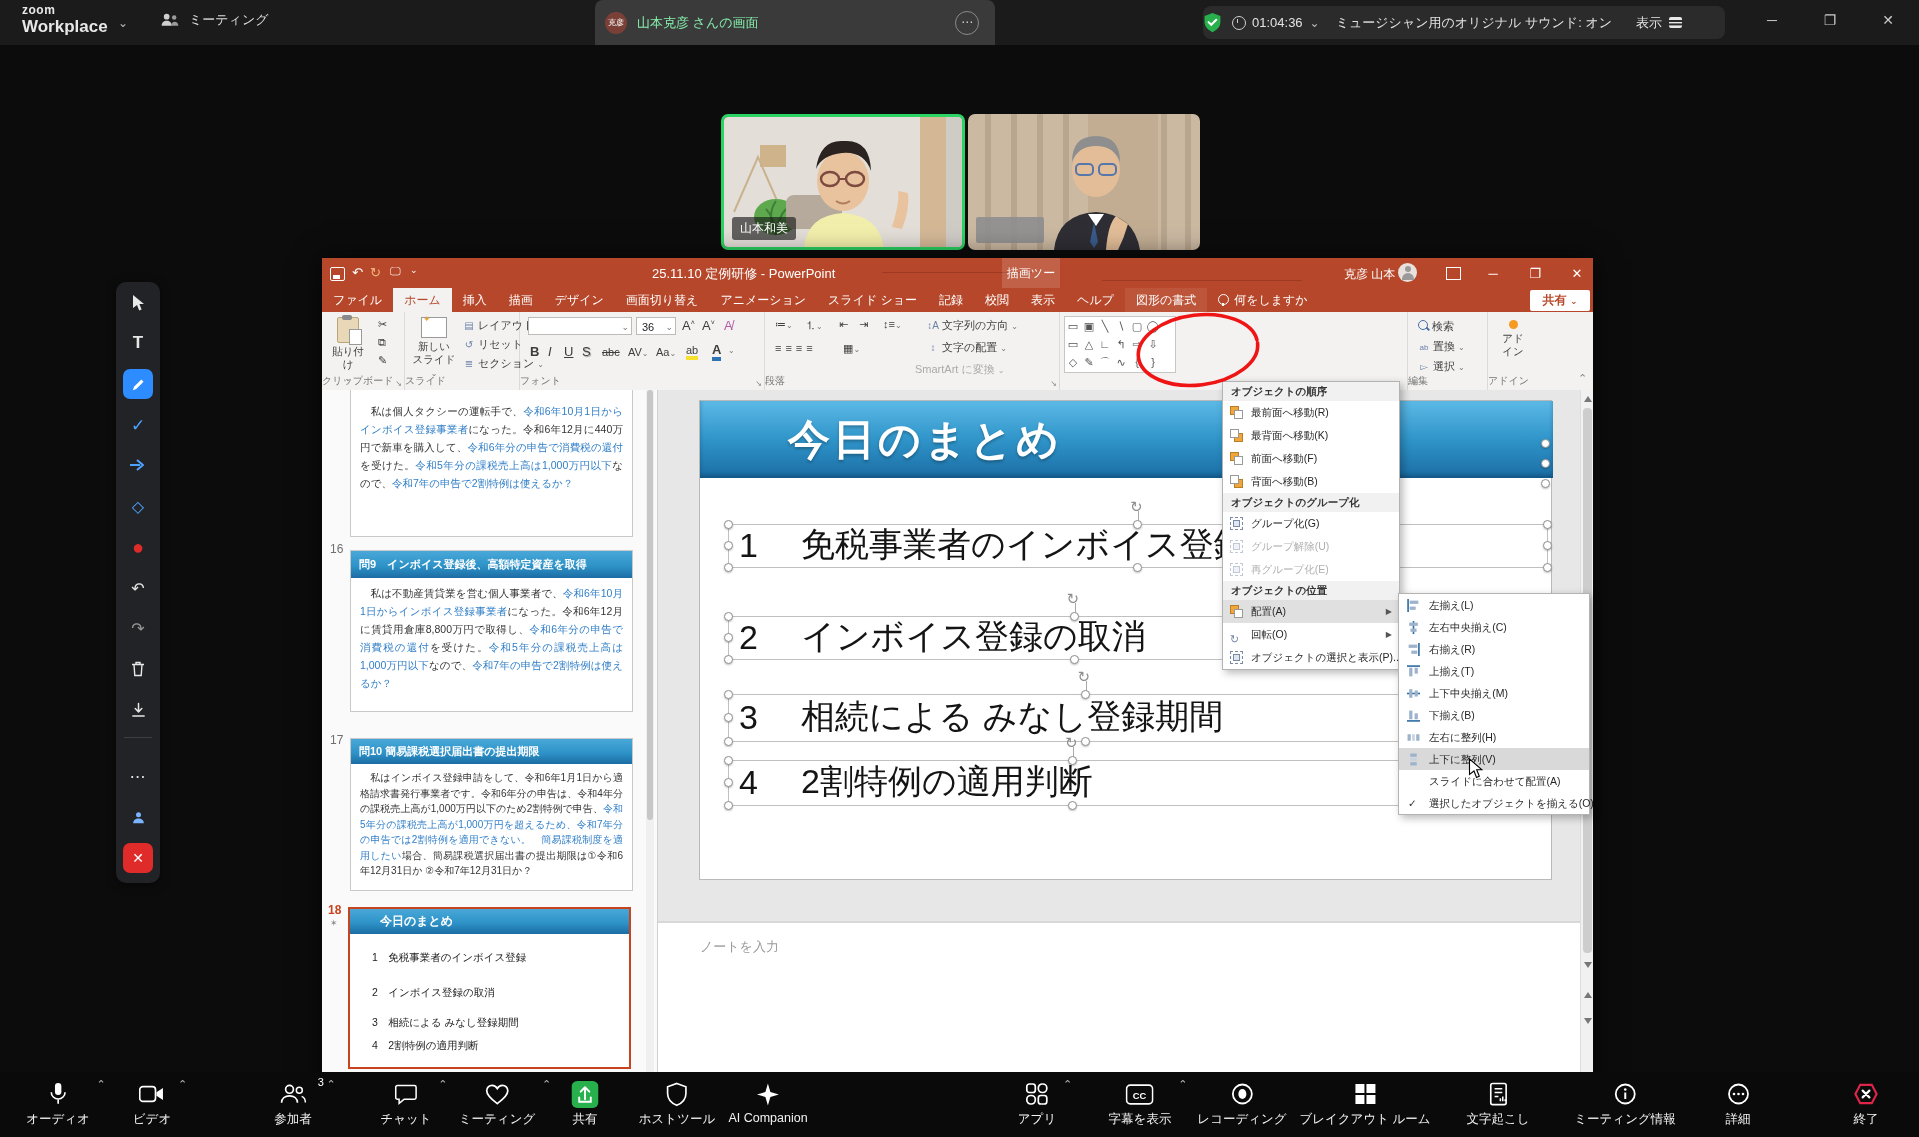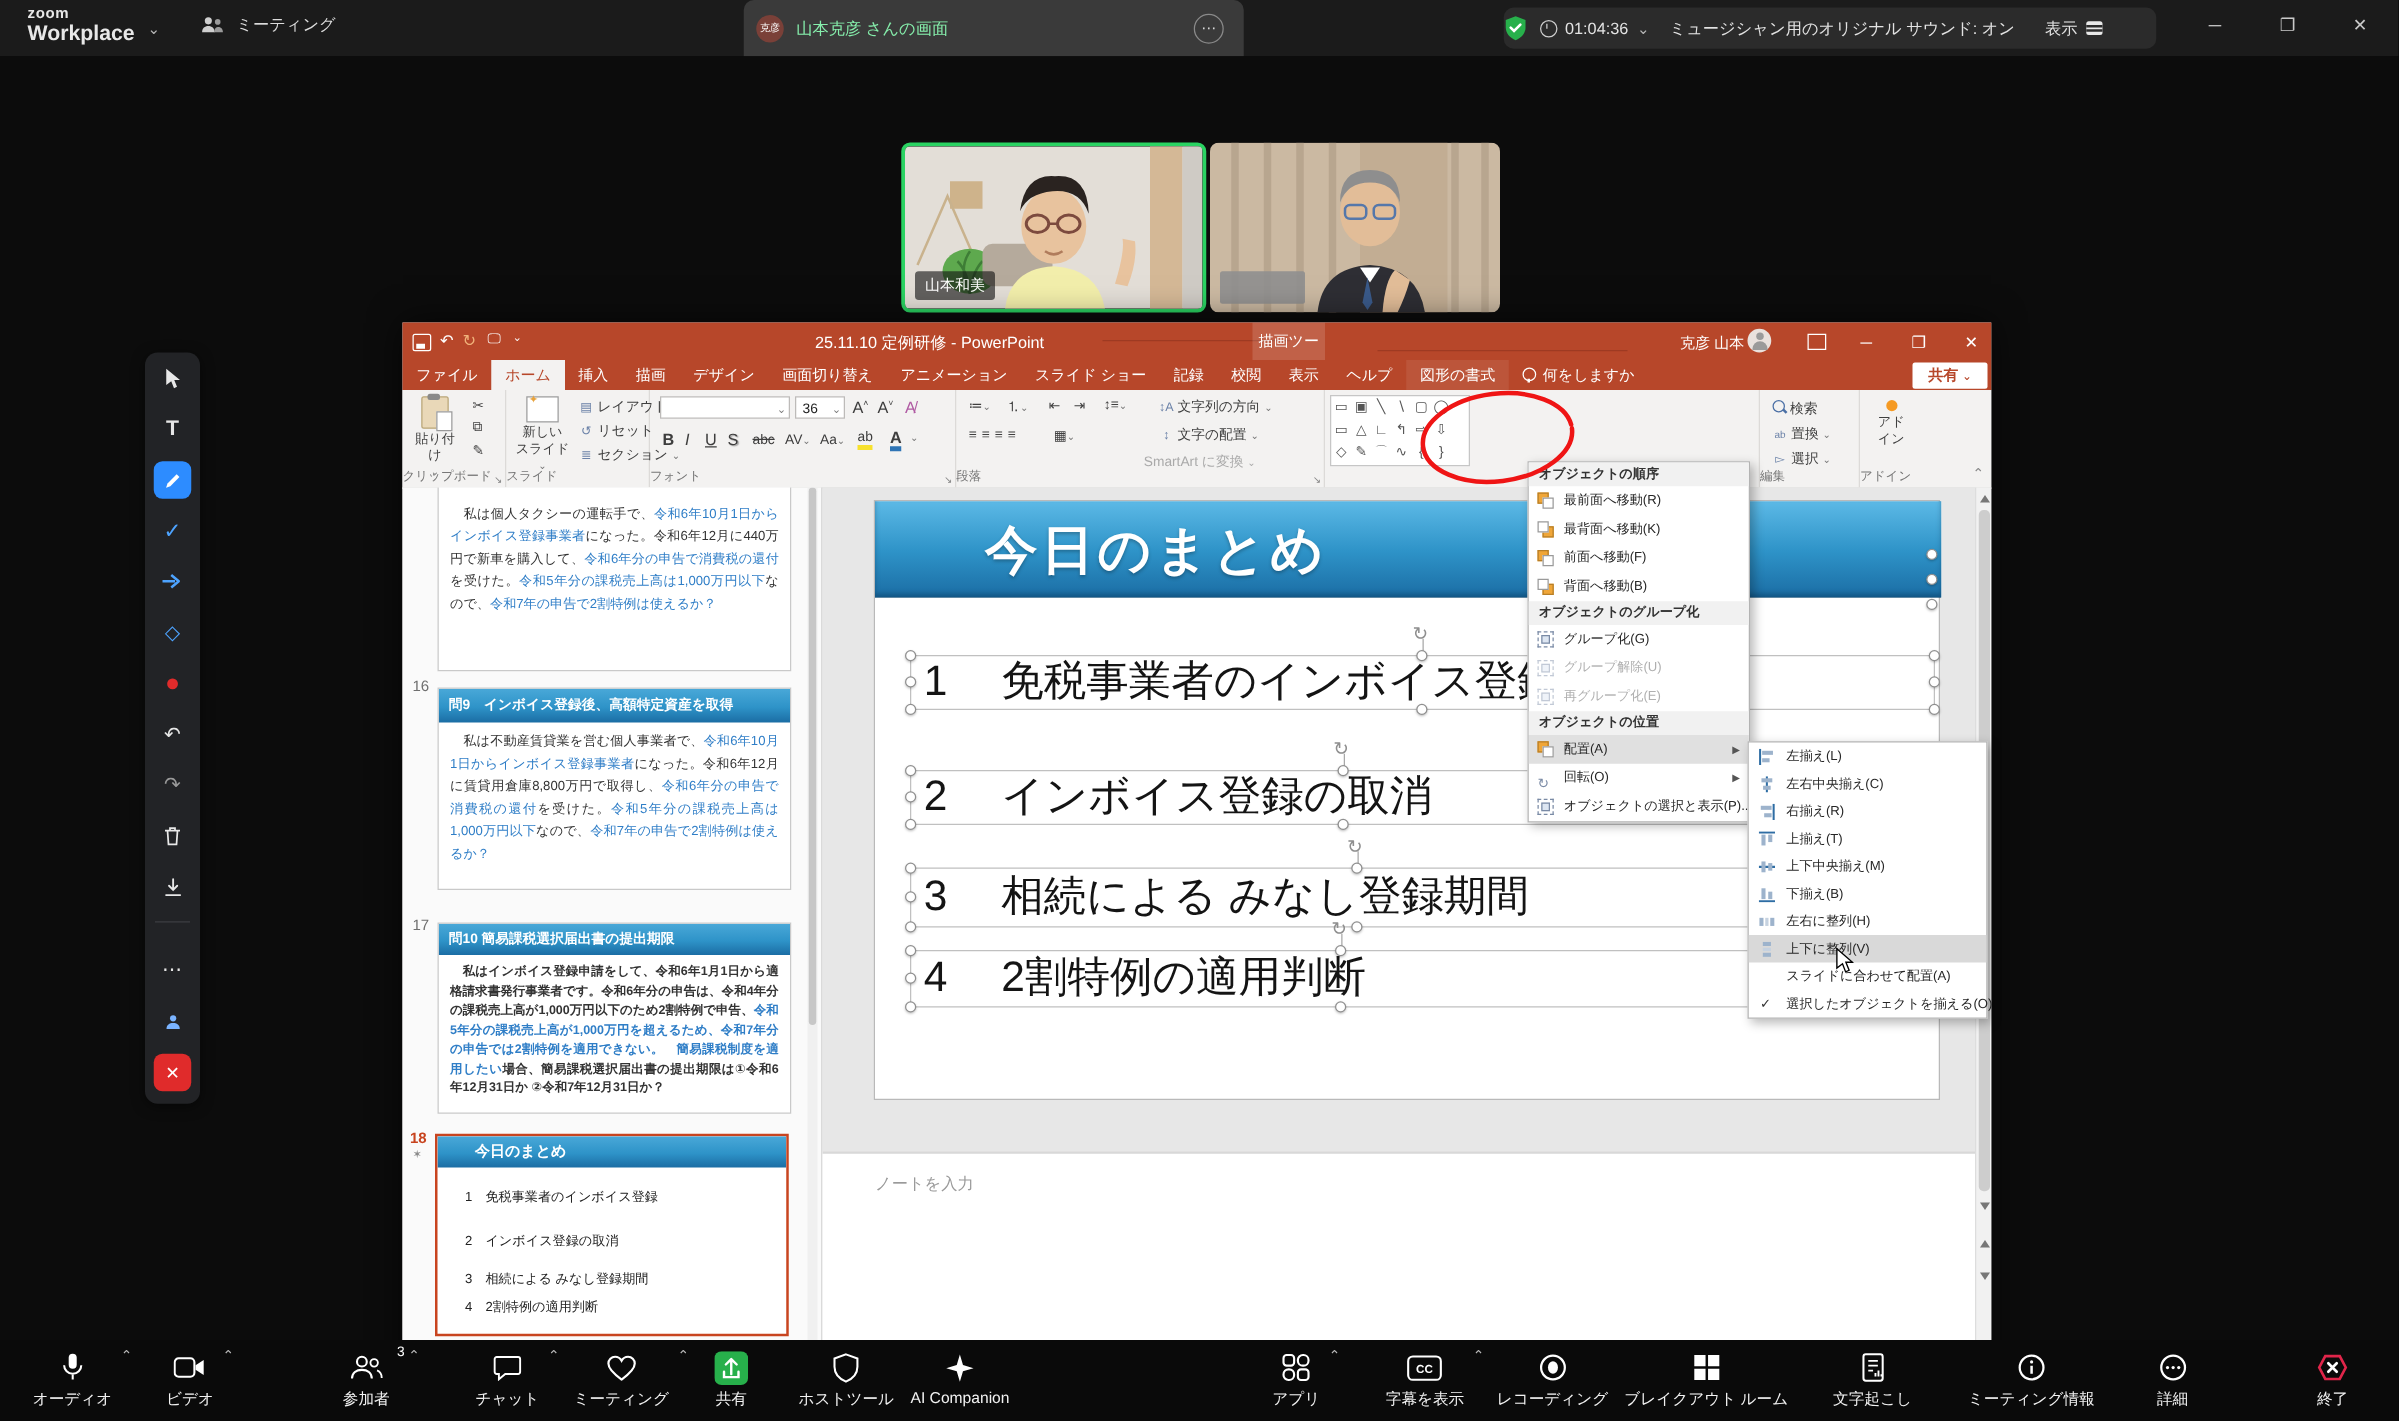--- a/index.html
+++ b/index.html
@@ -88,21 +88,21 @@
   
   #pbody{position:absolute;left:0;top:132px;width:1271px;height:702px;}
   #thumbs{position:absolute;left:0;top:0;width:336px;height:702px;background:#fafafa;overflow:hidden;border-right:1px solid #d0d0d0;box-sizing:border-box;}
   .tnum{position:absolute;font-size:12px;color:#6f6f6f;}
   .tnum.sel{color:#c8441f;font-weight:bold;}
   .star{position:absolute;font-size:9px;color:#8a8a8a;}
   .thumb{position:absolute;left:28px;width:283px;background:#fff;border:1px solid #c9c9c9;box-sizing:border-box;overflow:hidden;}
   .thumb.sel{border:2px solid #c8441f;}
   .thead{height:27px;background:linear-gradient(180deg,#49a8d8 0%,#2e93c8 55%,#1b6da4 100%);color:#fff;font-size:11px;font-weight:bold;line-height:27px;padding-left:8px;white-space:nowrap;overflow:hidden;}
   .tbody{padding:6px 9px 0 9px;font-size:10.5px;line-height:18px;color:#333;text-align:justify;}
-  .tbody.small{font-size:10px;line-height:15.5px;font-weight:bold;}
+  .tbody.small{font-size:10px;line-height:15.5px;}
   .seg-k{color:#333;}
   .seg-b{color:#2f7ec7;}
   .titem{position:absolute;left:22px;font-size:10.5px;color:#222;white-space:nowrap;}
   .tscroll{position:absolute;left:324px;top:0;width:8px;height:702px;background:#f0f0f0;}
   .tscroll .tsb{position:absolute;left:1px;top:0;width:6px;height:430px;background:#c7c7c7;border-radius:3px;}
   
   #slidepane{position:absolute;left:336px;top:0;width:922px;height:531px;background:#e7e7e7;}
   #slide{position:absolute;left:41px;top:10px;width:853px;height:480px;background:#fff;border:1px solid #b9b9b9;box-sizing:border-box;}
   #banner{position:absolute;left:0;top:0;width:853px;height:77px;background:linear-gradient(180deg,#5cb9e6 0%,#2e93c8 52%,#1b6da4 100%);box-shadow:inset 0 -3px 4px rgba(0,40,70,.35);}
   #banner .bt{position:absolute;left:88px;top:11px;font-size:42px;font-weight:bold;color:#fff;letter-spacing:3px;text-shadow:0 2px 3px rgba(0,0,0,.28);white-space:nowrap;}
@@ -500,21 +500,21 @@
         </span>
         <span class="stitem" style="left:1100px;">−</span>
         <div class="ztrack" style="left:1114px;">
             <div class="zthumb"></div>
           </div>
         <span class="stitem" style="left:1208px;">+</span>
         <span class="stitem" style="left:1224px;">75%</span>
         <span class="stitem" style="left:1256px;">⛶</span>
       </div>
 
-      <div class="menu" style="left:900px;top:111px;width:176px;">
+      <div class="menu" style="left:900px;top:123px;width:176px;">
         <div class="mh">オブジェクトの順序</div>
         <div class="mi"><span class="mic">
               <span class="sq2m"></span>
             </span><span>最前面へ移動(R)</span></div>
         <div class="mi"><span class="mic">
               <span class="sq2m back"></span>
             </span><span>最背面へ移動(K)</span></div>
         <div class="mi"><span class="mic">
               <span class="sq2m"></span>
             </span><span>前面へ移動(F)</span></div>

